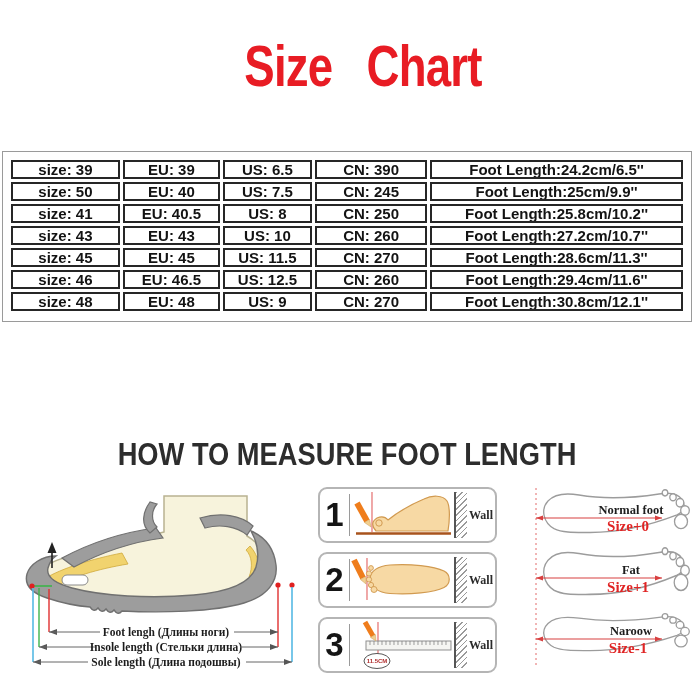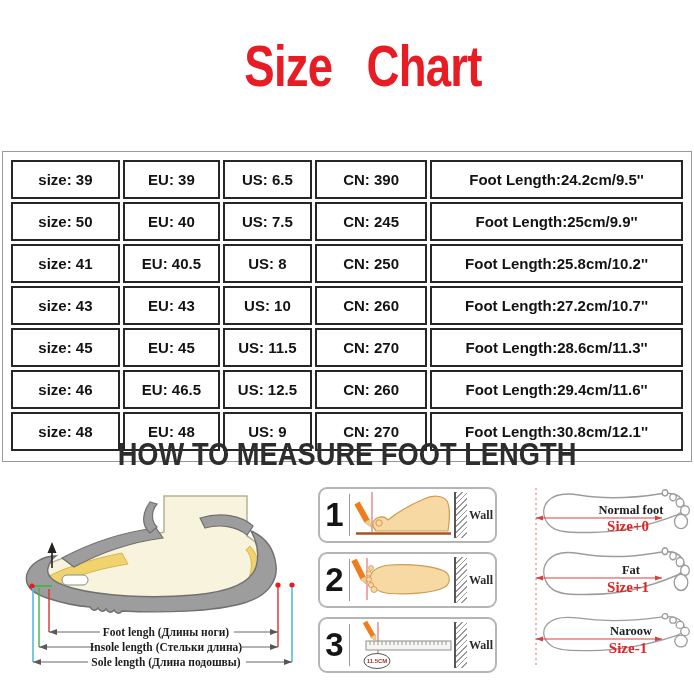--- a/index.html
+++ b/index.html
@@ -18,21 +18,21 @@
   
   .size-table-wrap {
     position:absolute; top:151px; left:2px; right:2px;
     border:1px solid #9a9a9a; padding:5px 5px 7px; background:#fff;
   }
   .size-table { width:100%; border-collapse:separate; border-spacing:3px; table-layout:fixed; }
   .size-table td {
     border:2px solid #262626; height:15px; line-height:15px;
     text-align:center; vertical-align:middle;
     font-size:15px; font-weight:bold; color:#131313;
-    padding:10px; white-space:nowrap; overflow:hidden;
+    padding:0; white-space:nowrap; overflow:hidden;
   }
   
   .measure-heading {
     position:absolute; top:437px; left:0; width:100%; margin:0;
     text-align:center; font-size:31px; font-weight:bold; color:#2d2d2d;
     letter-spacing:0px; transform:scaleX(0.88); transform-origin:center;
     white-space:nowrap;
   }
   
   .shoe-panel { position:absolute; left:0; top:478px; width:315px; height:212px; }
@@ -78,21 +78,21 @@
           <col style="width:13.5%">
           <col style="width:17%">
           <col style="width:38.3%">
       </colgroup>
       <tbody>
         <tr>
           <td>size: 39</td>
           <td>EU: 39</td>
           <td>US: 6.5</td>
           <td>CN: 390</td>
-          <td>Foot Length:24.2cm/9.5''</td>
+          <td>Foot Length:24.2cm/6.5''</td>
         </tr>
         <tr>
           <td>size: 50</td>
           <td>EU: 40</td>
           <td>US: 7.5</td>
           <td>CN: 245</td>
           <td>Foot Length:25cm/9.9''</td>
         </tr>
         <tr>
           <td>size: 41</td>

